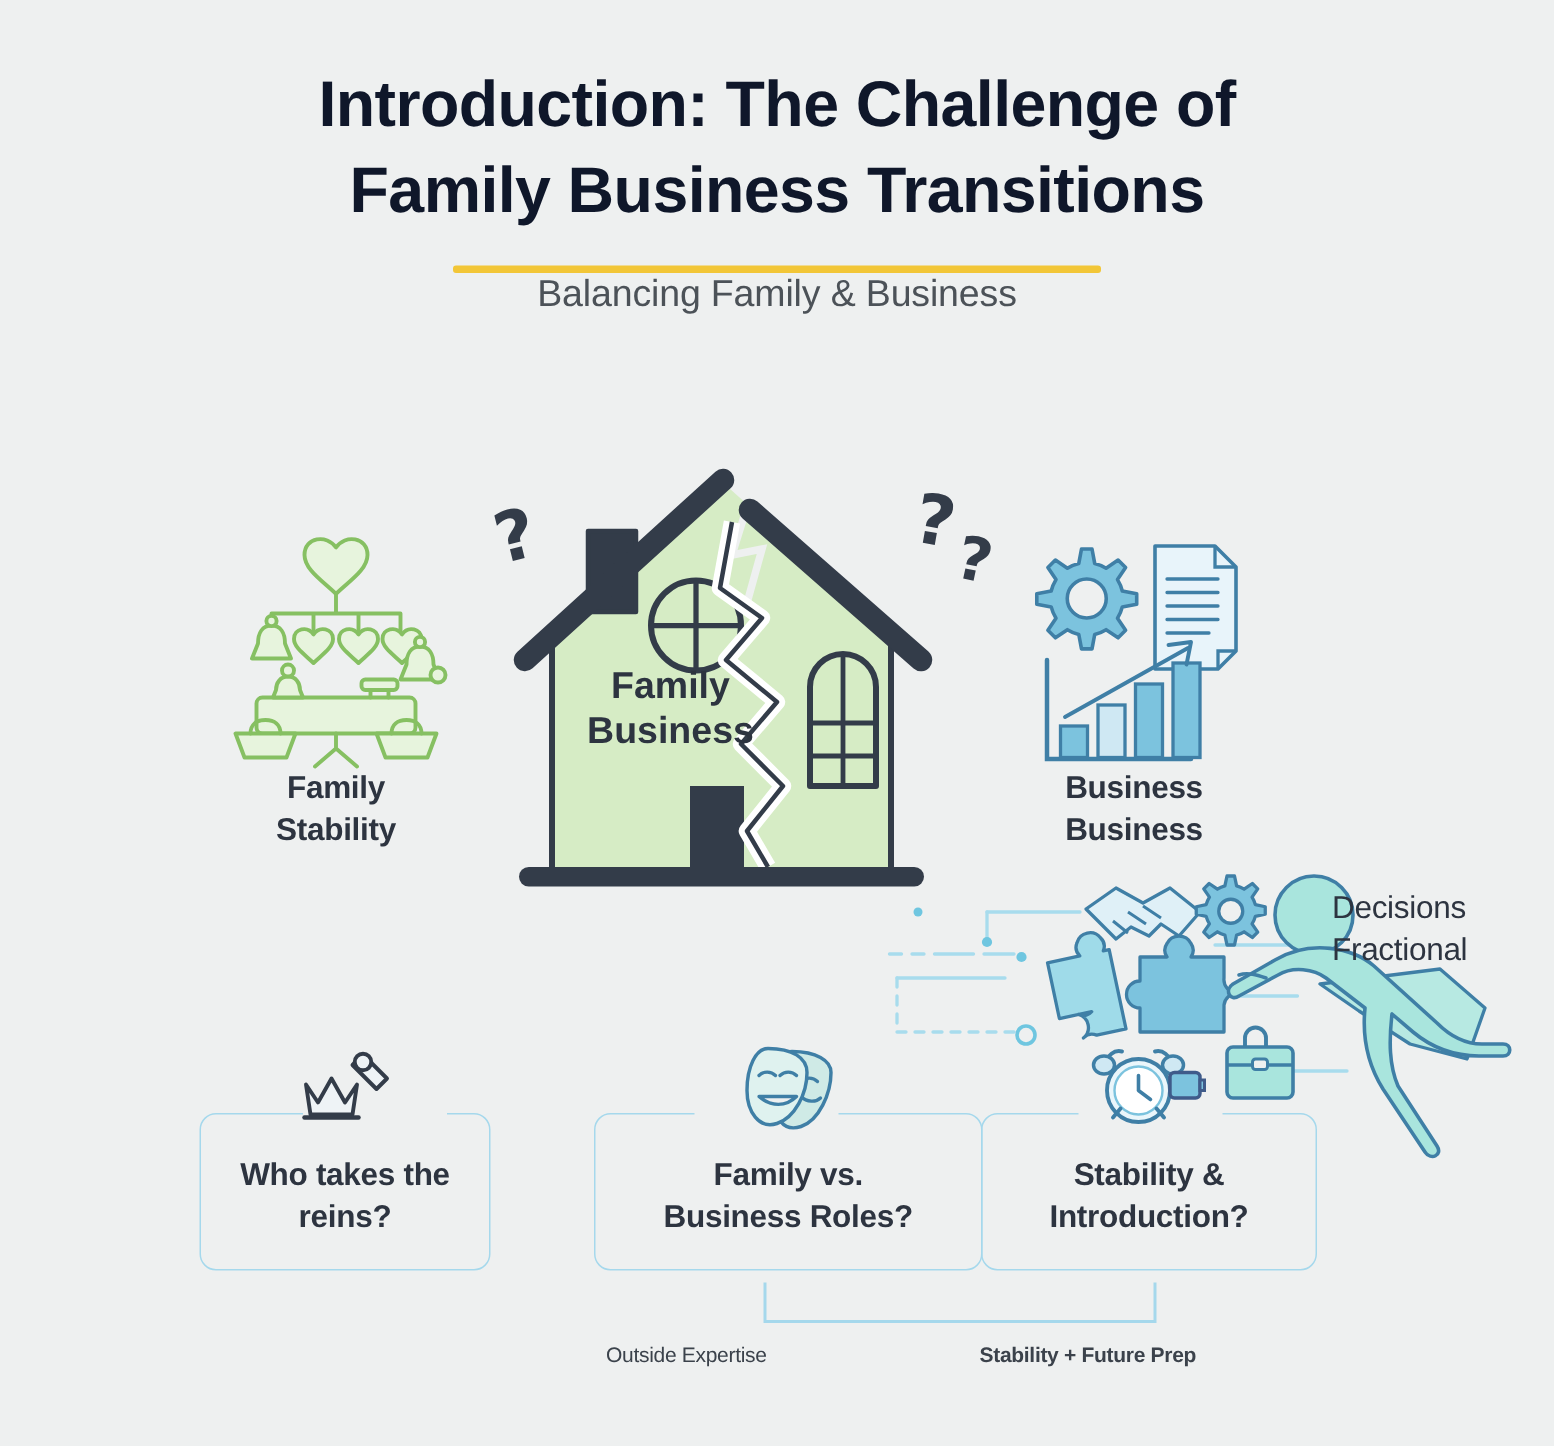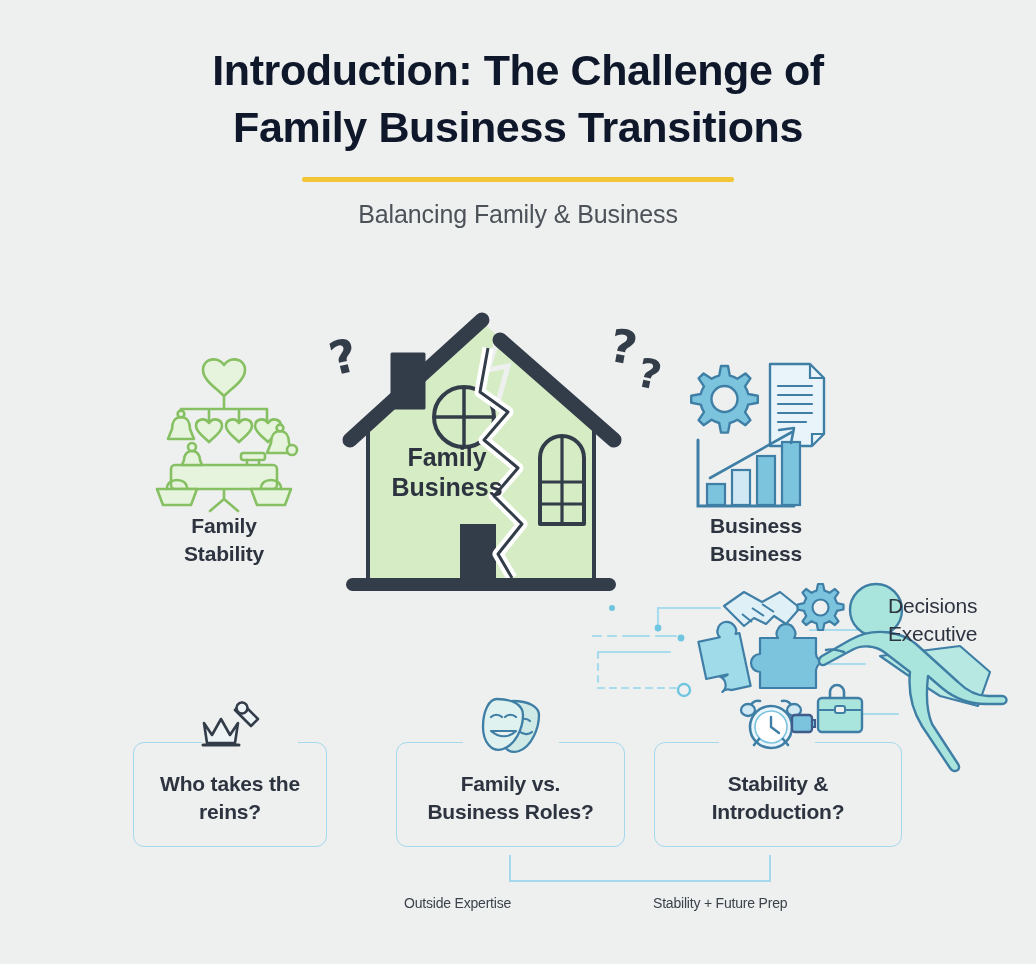--- a/index.html
+++ b/index.html
@@ -38,21 +38,20 @@
 
   #accent-rule {
     width: 432px;
     height: 5px;
     margin: 21px auto 0 auto;
     background: #f2c637;
     border-radius: 2px;
   }
 
   #subtitle {
-    margin-top: 18px;
     font-size: 25px;
     font-weight: 400;
     color: #4c5258;
     letter-spacing: -0.1px;
   }
 
   
   .pillar {
     position: absolute;
     text-align: center;
@@ -143,34 +142,34 @@
     background: #eef0f0;
   }
   .qbox-icon {
     position: absolute;
     top: -44px;
     left: 50%;
     transform: translateX(-50%);
     width: 76px; height: 54px;
   }
   #qbox-1 { left: 133px; top: 742px; width: 194px; }
-  #qbox-2 { left: 396px; top: 742px; width: 229px; }
-  #qbox-3 { left: 654px; top: 742px; width: 248px; }
+  #qbox-2 { left: 396px; top: 742px; width: 259px; }
+  #qbox-3 { left: 654px; top: 742px; width: 224px; }
 
   
   .footer-cap {
     position: absolute;
     font-size: 14px;
     font-weight: 400;
     color: #3b424b;
     letter-spacing: -0.2px;
     white-space: nowrap;
   }
   #cap-1 { left: 404px; top: 895px; }
-  #cap-2 { left: 653px; top: 895px; }
+  #cap-2 { left: 653px; top: 895px; font-weight: bold; }
 
   #footer-bracket { position: absolute; left: 380px; top: 855px; width: 540px; height: 40px; }
 
   svg { display: block; overflow: visible; }
 </style>
 </head>
 <body>
 
 <div id="slide">
 
@@ -351,21 +350,21 @@
 
         <path d="M262 62 c24-14 52-8 66 4 l42 38 c8 8 18 14 30 14 l14 0 c6 0 6 8 0 8 l-16 0 c-18 0-32-6-44-16 l-14-12
                  c-2 18 -2 34 4 48 l26 40 c4 6 -4 10 -8 4 l-28-42 c-10-16 -14-34 -12-54
                  l-26-20 c-8-6 -22-8 -32-2 l-26 14 c-6 4 -10-4 -4-8 z" fill="#a9e5dd" stroke="#3f7fa6" stroke-width="2.4" stroke-linejoin="round"></path>
         <path d="M256 74 c-6-2 -12-4 -18-2" fill="none" stroke="#3f7fa6" stroke-width="2.4" stroke-linecap="round"></path>
       </g>
     </svg>
 
     <div id="fractional-label">
       <span>Decisions</span><br>
-      <span>Executive</span>
+      <span>Fractional</span>
     </div>
   </div>
 
   <div class="qbox" id="qbox-1">
     <div class="qbox-notch" style="left:68px;width:96px;"></div>
     <div class="qbox-icon">
       <svg width="76" height="54" viewBox="0 0 76 54">
         <path d="M50 4 l16 16 -7 7 -16-16 z" fill="#eef3f6" stroke="#333c49" stroke-width="2.6" stroke-linejoin="round"></path>
         <circle cx="50" cy="9" r="5.5" fill="#eef3f6" stroke="#333c49" stroke-width="2.6"></circle>
         <path d="M12 24 l8 12 9-16 9 16 8-12 -3 20 h-28 z" fill="#eef3f6" stroke="#333c49" stroke-width="2.6" stroke-linejoin="round"></path>

